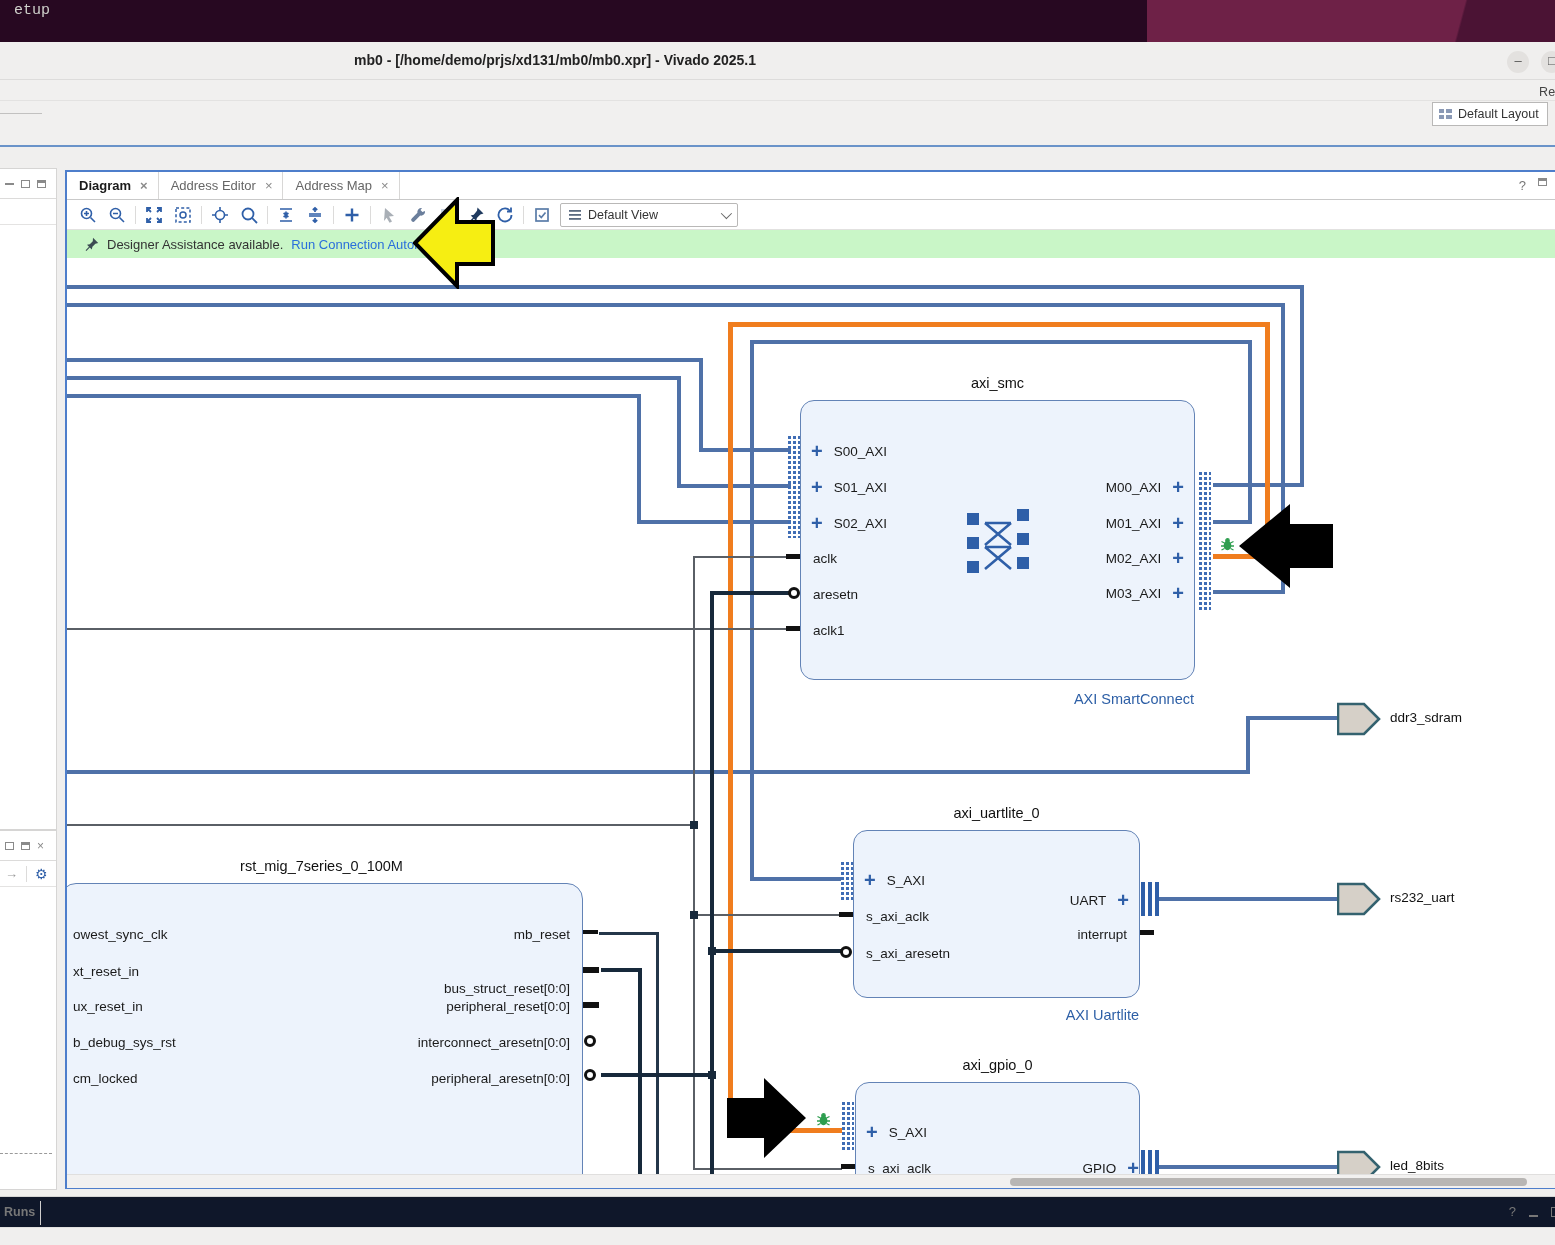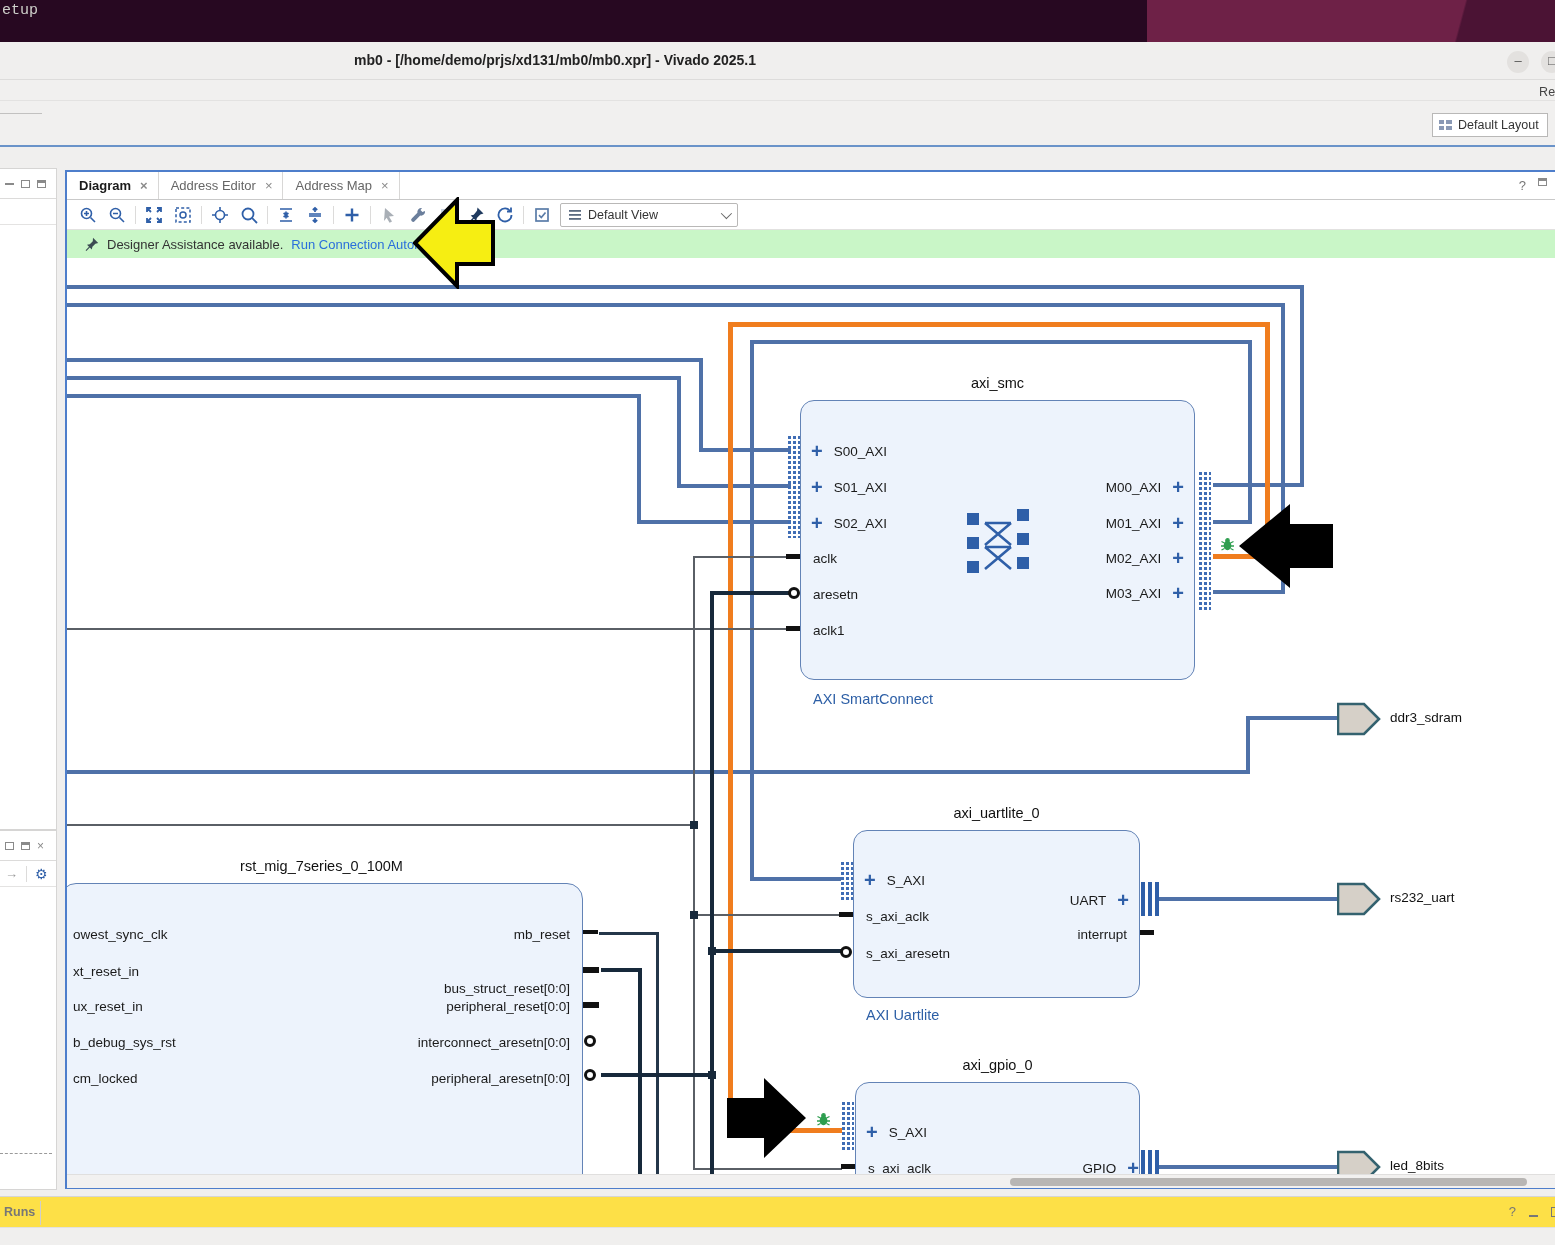--- a/index.html
+++ b/index.html
@@ -1,39 +1,39 @@
 <!DOCTYPE html>
 <html><head>
 <meta charset="utf-8">
 <style>
   * { margin:0; padding:0; box-sizing:border-box; }
   html,body { width:1555px; height:1245px; overflow:hidden; position:relative;
     font-family:"Liberation Sans", sans-serif; background:#f0efee; }
 
   
   .topbar { position:absolute; left:0; top:0; width:1555px; height:42px; background:#270821; }
-  .topbar .term-text { position:absolute; left:2px; top:2px; color:#cfd0cb;
+  .topbar .term-text { position:absolute; left:14px; top:2px; color:#cfd0cb;
     font-family:"Liberation Mono", monospace; font-size:15px; }
   .topbar .right-block { position:absolute; left:1147px; top:0; right:0; bottom:0;
     background:linear-gradient(105deg,#6e2147 0 76%,#4b1334 76.5% 100%); }
 
   
   .titlebar { position:absolute; left:0; top:42px; width:1555px; height:38px;
     background:#f0efee; border-bottom:1px solid #dddcdb; }
   .titlebar .title { position:absolute; left:555px; top:10px; transform:translateX(-50%);
     font-size:14px; font-weight:700; color:#222; white-space:nowrap; }
   .winbtn { position:absolute; top:9px; width:22px; height:22px; border-radius:50%;
     background:#e3e1df; color:#555; text-align:center; line-height:20px; font-size:13px; }
 
   
   .menustrip { position:absolute; left:0; top:80px; width:1555px; height:65px; background:#f1f0ef; }
   .menustrip .hline1 { position:absolute; left:0; top:20px; width:1555px; height:1px; background:#e3e2e1; }
   .menustrip .stubline { position:absolute; left:0; top:33px; width:42px; height:1px; background:#c2c1c0; }
   .ready-text { position:absolute; right:-14px; top:5px; font-size:12.5px; color:#444; }
-  .layout-box { position:absolute; left:1432px; top:33px; width:116px; height:24px; background:#fff;
+  .layout-box { position:absolute; left:1432px; top:22px; width:116px; height:24px; background:#fff;
     border:1px solid #b9b8b7; display:flex; align-items:center; gap:6px; padding:0 6px; font-size:12.5px; color:#333; }
   .blue-sep { position:absolute; left:0; top:145px; width:1555px; height:2px; background:#6a93c9; }
 
   
   .lpanel { position:absolute; background:#fff; border:1px solid #d6d5d4; }
   .lpanel1 { left:0; top:168px; width:57px; height:662px; border-left:none; }
   .lpanel2 { left:0; top:830px; width:57px; height:360px; border-left:none; }
   .lp-head { position:absolute; left:0; top:0; right:0; height:30px; border-bottom:1px solid #dcdbda;
     display:flex; align-items:center; gap:7px; padding-left:5px; color:#8a8a8a; }
   .lp-sub { position:absolute; left:0; top:30px; right:0; height:26px; border-bottom:1px solid #e4e3e2;
@@ -81,21 +81,21 @@
   .wb { background:#4f71a8; }           
   .wo { background:#f07d1e; }           
   .wg { background:#5a5f66; }           
   .wn { background:#24374a; }           
   .wt { background:#17293b; }           
   .junc { position:absolute; width:8px; height:8px; background:#17293b; }
 
   
   .blk { position:absolute; background:#edf3fc; border:1.6px solid #6383b6; border-radius:14px; }
   .btitle { position:absolute; top:-26px; left:0; right:0; text-align:center; font-size:14.5px; color:#111; }
-  .btype  { position:absolute; left:12px; right:0; text-align:left; font-size:14.5px; color:#2d5fa6; }
+  .btype  { position:absolute; left:4px; right:0; text-align:right; font-size:14.5px; color:#2d5fa6; }
   .prow { position:absolute; height:26px; display:flex; align-items:center; font-size:13.5px; color:#1a1a1a; white-space:nowrap; }
   .prow .plus { color:#2f5fa8; font-size:20px; font-weight:700; line-height:18px; }
   .prow.l .plus { margin-right:11px; }
   .prow.r .plus { margin-left:11px; }
 
   .stub { position:absolute; background:#111; }
   .ring { position:absolute; width:12px; height:12px; border:3px solid #111; border-radius:50%; background:#fff; }
 
   .ifstub { position:absolute; width:14px;
     background-image:radial-gradient(#3f6db5 1.7px, transparent 1.8px);
@@ -106,21 +106,21 @@
   .extport { position:absolute; width:44px; height:34px; }
   .extlabel { position:absolute; font-size:13.5px; color:#111; white-space:nowrap; }
 
   .bug { position:absolute; width:15px; height:15px; }
   .xbar-icon { position:absolute; }
 
   
   .arrow { position:absolute; z-index:60; }
 
   
-  .statusbar { position:absolute; left:0; top:1196px; width:1555px; height:32px; background:#fde047;
+  .statusbar { position:absolute; left:0; top:1196px; width:1555px; height:32px; background:#0f172a;
     border-top:1px solid #d5d5d4; border-bottom:1px solid #e2e1e0; }
   .statusbar .runs { position:absolute; left:4px; top:8px; font-size:12.5px; color:#777; font-weight:700; }
   .statusbar .sep { position:absolute; left:40px; top:4px; width:1px; height:24px; background:#cfcecd; }
   .statusbar .right { position:absolute; right:-6px; top:7px; display:flex; gap:13px; align-items:center; color:#777; font-size:13px; }
   .sb-dash { width:9px; height:2px; background:#777; margin-top:8px; }
   .sb-sq { width:10px; height:10px; border:1.5px solid #777; }
 
   svg { display:block; }
 </style>
 </head>

